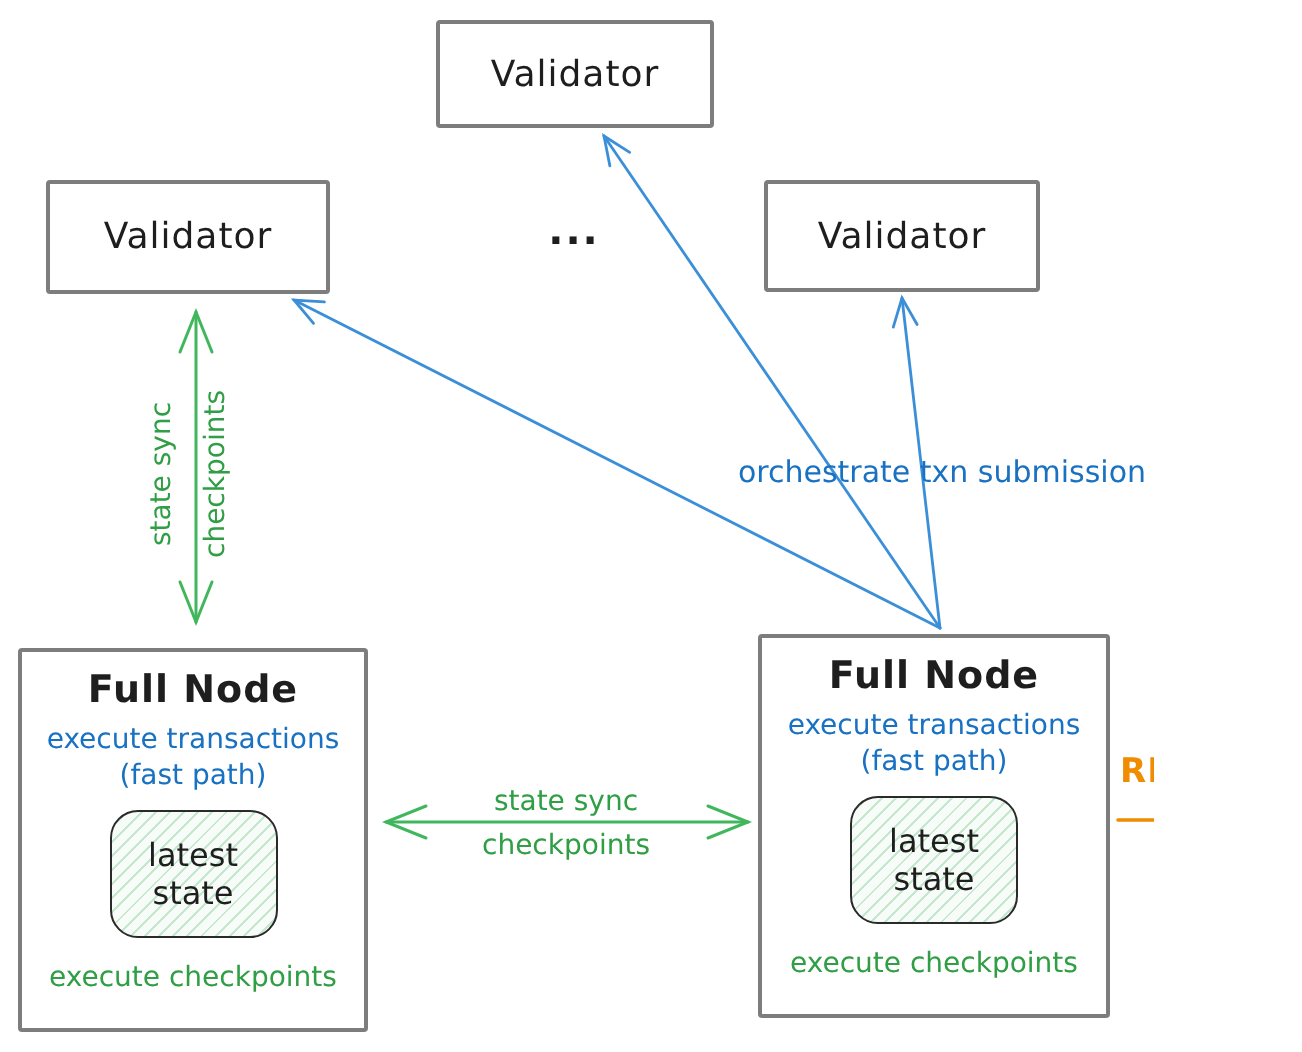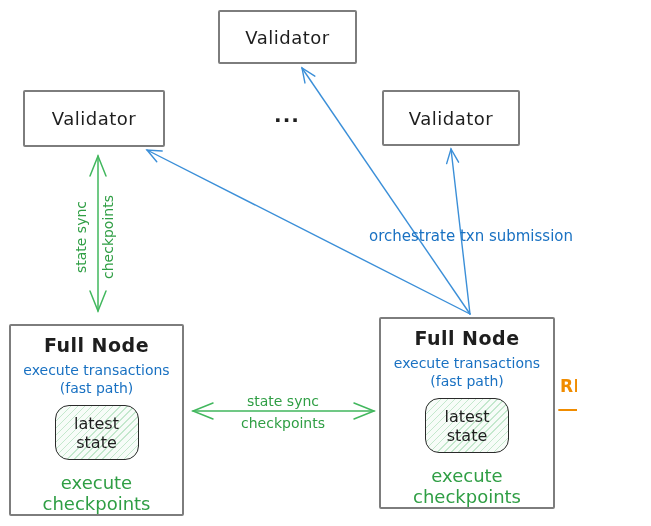--- a/index.html
+++ b/index.html
@@ -34,21 +34,21 @@
   .fn-title{font-size:19px;letter-spacing:0.5px;margin-top:8px;font-weight:bold;}
   .fn-blue{color:var(--blue);font-size:14px;line-height:1.3;margin-top:5px;}
   .state-box{
     width:82px;height:62px;margin-top:8px;
     border:1.6px solid #2a2a2a;border-radius:14px;
     background-color:var(--state-fill);
     background-image:repeating-linear-gradient(135deg,var(--state-hatch) 0 1px,transparent 1px 5px);
     display:flex;flex-direction:column;align-items:center;justify-content:center;
     font-size:16px;line-height:1.2;color:var(--ink);
   }
-  .fn-green{color:var(--green);font-size:18px;margin-top:12px;text-align:center;}
+  .fn-green{color:var(--green);font-size:14px;margin-top:12px;text-align:center;}
   .ellipsis{
     position:absolute;left:266px;top:103px;width:42px;text-align:center;
     font-size:20px;font-weight:bold;letter-spacing:1px;
   }
   .lbl{position:absolute;white-space:nowrap;}
   .lbl-orchestrate{
     left:358px;top:227px;width:226px;text-align:center;
     color:var(--blue);font-size:15px;
   }
   .lbl-rpcs{

